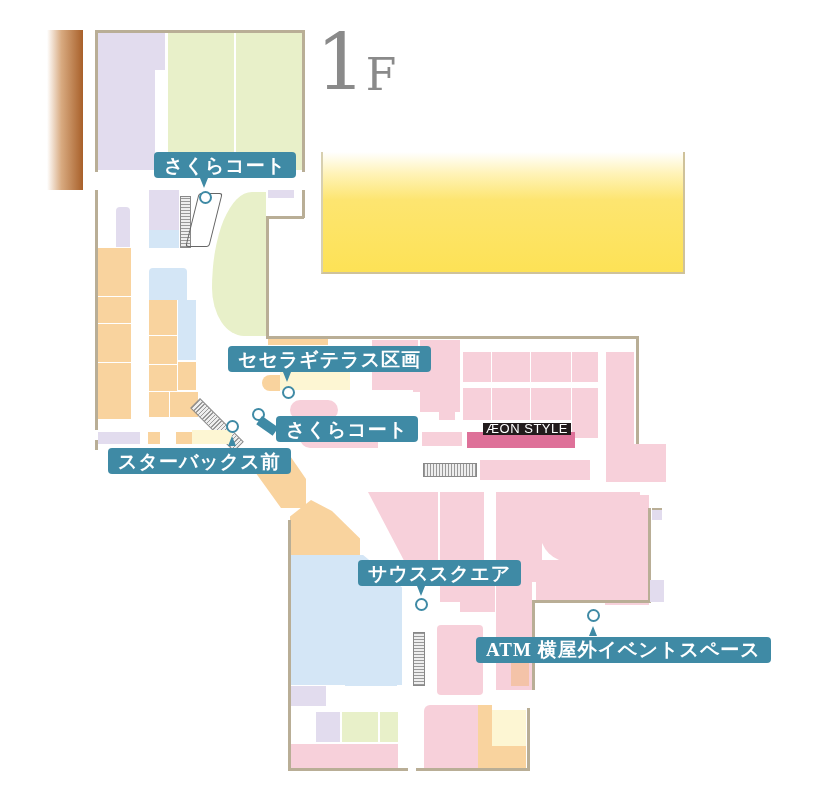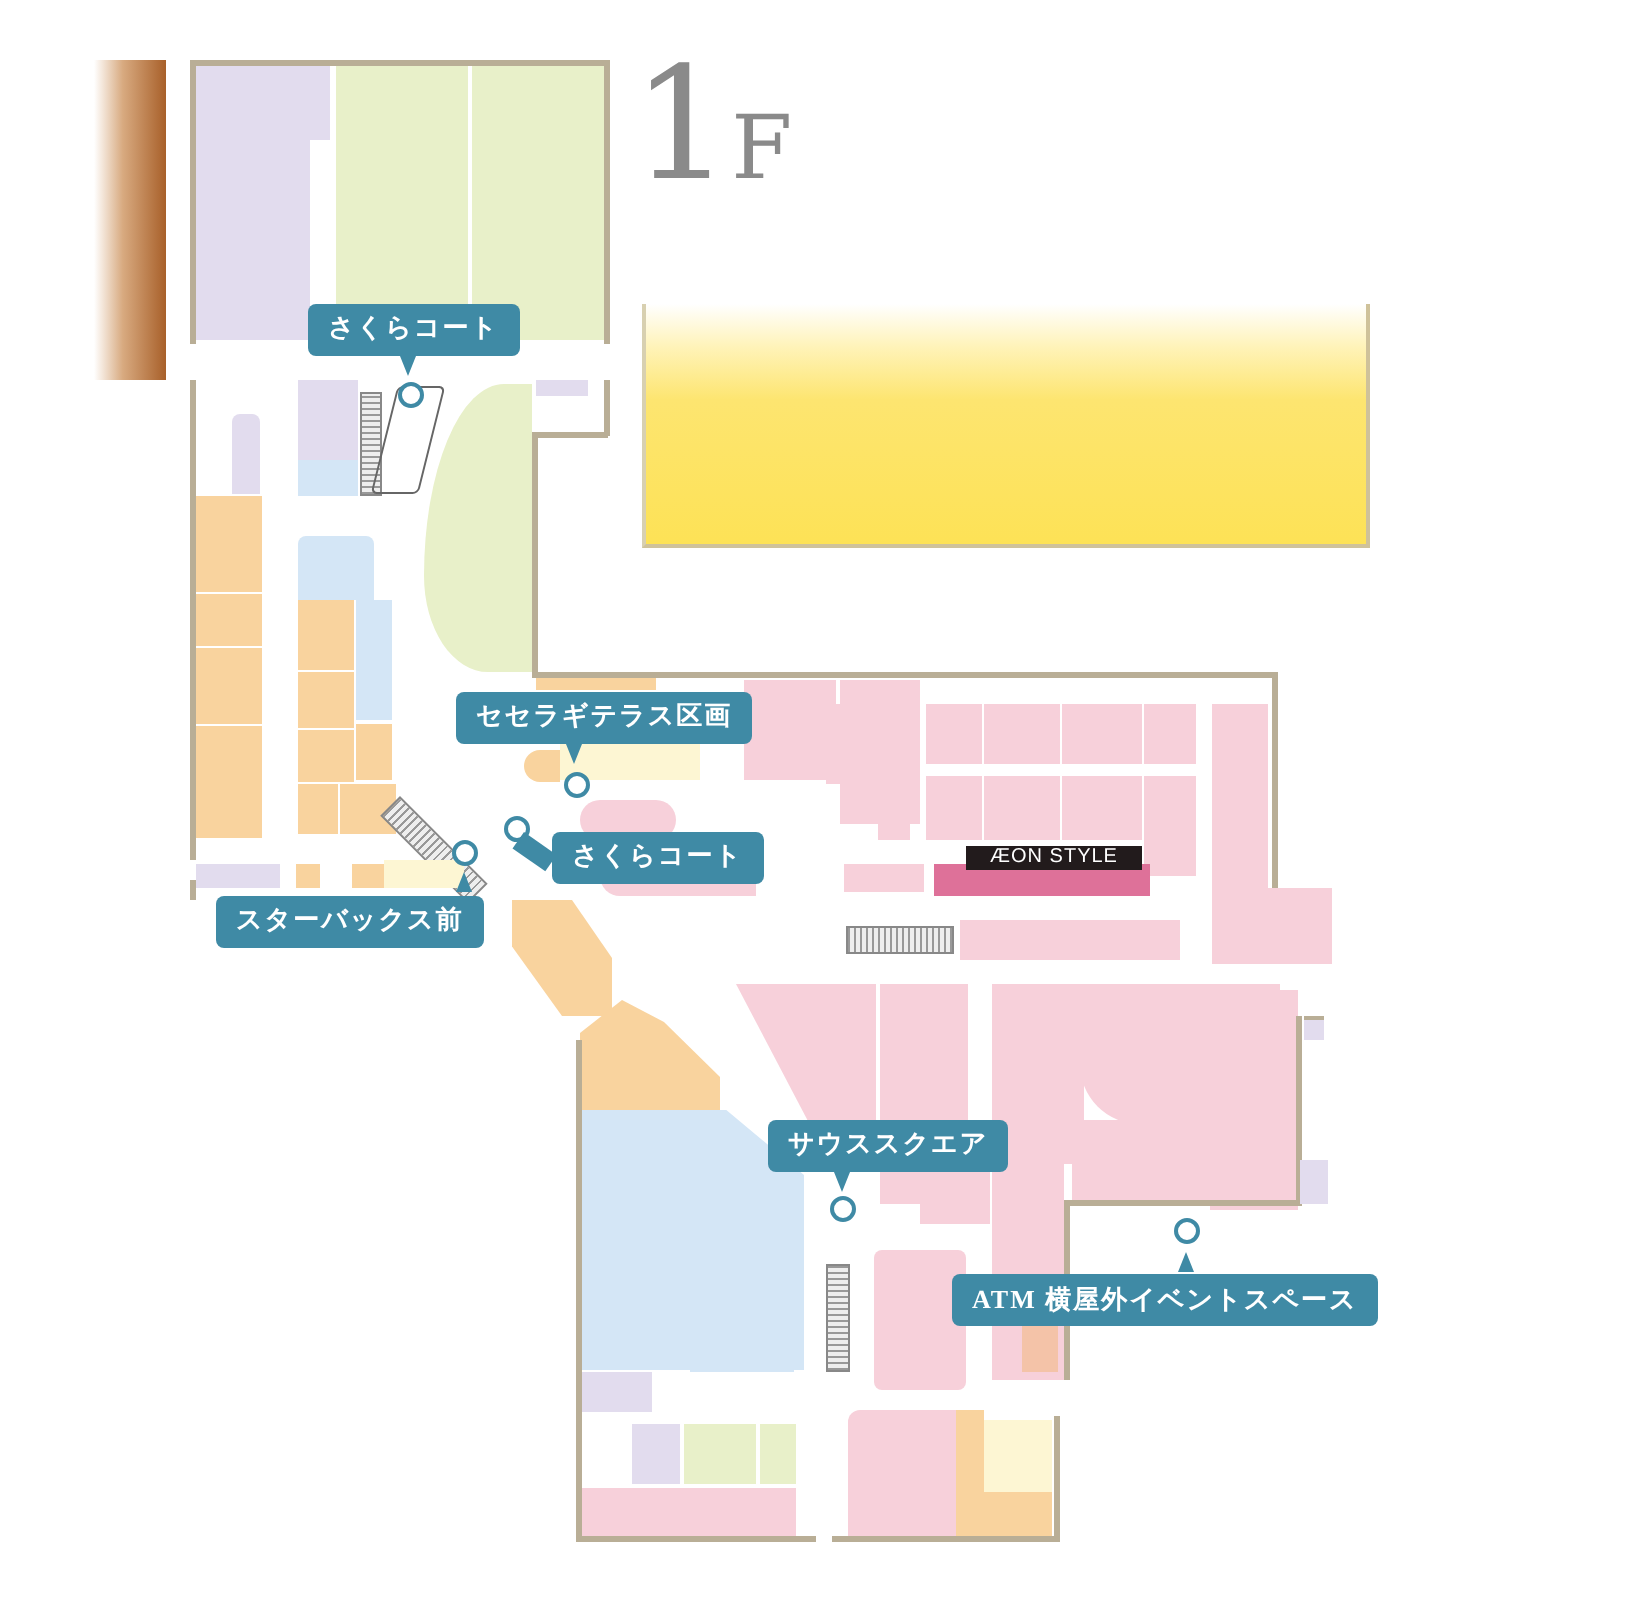--- a/index.html
+++ b/index.html
@@ -10,21 +10,21 @@
   .pink { background:#f7d0da; }
   .peach { background:#f9d39e; }
   .blue { background:#d4e6f6; }
   .lav { background:#e2dcee; }
   .lime { background:#e8f0c9; }
   .cream { background:#fdf6d3; }
   .deeppink { background:#de7199; }
   .rose { background:#f4c3a8; }
   .callout {
     position:absolute; background:#3f8aa5; color:#fff; font-weight:bold;
-    font-size:13px; line-height:26px; height:26px; padding:0 10px; border-radius:4px;
+    font-size:19px; line-height:26px; height:26px; padding:0 10px; border-radius:4px;
     white-space:nowrap; letter-spacing:1px;
   }
   .pin {
     position:absolute; width:9px; height:9px; border:2px solid #3f8aa5; border-radius:50%; background:#fff;
   }
   .stem { position:absolute; width:0; height:0; border-left:4px solid transparent; border-right:4px solid transparent; border-top:10px solid #3f8aa5; }
   .stemup { position:absolute; width:0; height:0; border-left:4px solid transparent; border-right:4px solid transparent; border-bottom:10px solid #3f8aa5; }
   .escal { position:absolute; background:repeating-linear-gradient(90deg,#999 0 1px,#eee 1px 3px); border:1px solid #888; }
   .escalv { position:absolute; background:repeating-linear-gradient(0deg,#999 0 1px,#eee 1px 3px); border:1px solid #888; }
 </style>
@@ -96,21 +96,21 @@
 <div class="blk pink" style="left:572px;top:388px;width:26px;height:50px;"></div>
 <div class="blk pink" style="left:606px;top:352px;width:28px;height:130px;"></div>
 <div class="blk pink" style="left:630px;top:444px;width:36px;height:38px;"></div>
 
 <div class="blk pink" style="left:422px;top:432px;width:40px;height:14px;"></div>
 <div class="blk pink" style="left:290px;top:400px;width:48px;height:20px;border-radius:10px;"></div>
 <div class="blk pink" style="left:300px;top:428px;width:78px;height:20px;border-radius:12px 0 0 12px;"></div>
 <div class="blk pink" style="left:480px;top:460px;width:110px;height:20px;"></div>
 
 <div class="blk deeppink" style="left:467px;top:432px;width:108px;height:16px;"></div>
-<div class="abs" style="left:483px;top:423px;width:88px;height:12px;background:#221b1c;color:#fff;font-size:10px;line-height:12px;text-align:center;font-family:'Liberation Sans',sans-serif;letter-spacing:0.5px;">ÆON STYLE</div>
+<div class="abs" style="left:483px;top:423px;width:88px;height:12px;background:#221b1c;color:#fff;font-size:13px;line-height:12px;text-align:center;font-family:'Liberation Sans',sans-serif;letter-spacing:0.5px;">ÆON STYLE</div>
 
 <div class="escal" style="left:423px;top:463px;width:52px;height:12px;"></div>
 
 <div class="escal" style="left:200px;top:398px;width:60px;height:12px;transform:rotate(45deg);transform-origin:left top;"></div>
 
 <div class="blk peach" style="left:256px;top:450px;width:50px;height:58px;clip-path:polygon(0 0,60% 0,100% 50%,100% 100%,50% 100%,0 40%);"></div>
 <div class="blk peach" style="left:290px;top:500px;width:70px;height:55px;clip-path:polygon(30% 0,60% 20%,100% 70%,100% 100%,0 100%,0 30%);"></div>
 
 <div class="wall" style="left:95px;top:440px;width:3px;height:10px;"></div>
 <div class="blk lav" style="left:98px;top:432px;width:42px;height:12px;"></div>
@@ -164,19 +164,19 @@
 <div class="pin" style="left:282px;top:386px;"></div>
 
 <div class="pin" style="left:252px;top:408px;"></div>
 <div class="abs" style="left:262px;top:416px;width:20px;height:10px;background:#3f8aa5;transform:rotate(35deg);transform-origin:left top;"></div>
 <div class="callout" style="left:276px;top:416px;">さくらコート</div>
 
 <div class="pin" style="left:226px;top:420px;"></div>
 <div class="stemup" style="left:228px;top:436px;"></div>
 <div class="callout" style="left:108px;top:448px;">スターバックス前</div>
 
-<div class="callout" style="left:358px;top:560px;margin-left:26px;">サウススクエア</div>
+<div class="callout" style="left:358px;top:560px;">サウススクエア</div>
 <div class="stem" style="left:417px;top:586px;"></div>
 <div class="pin" style="left:415px;top:598px;"></div>
 
 <div class="pin" style="left:587px;top:609px;"></div>
 <div class="stemup" style="left:589px;top:626px;"></div>
 <div class="callout" style="left:476px;top:637px;font-family:Liberation Serif, serif;">ATM 横屋外イベントスペース</div>
 
 </body></html>

